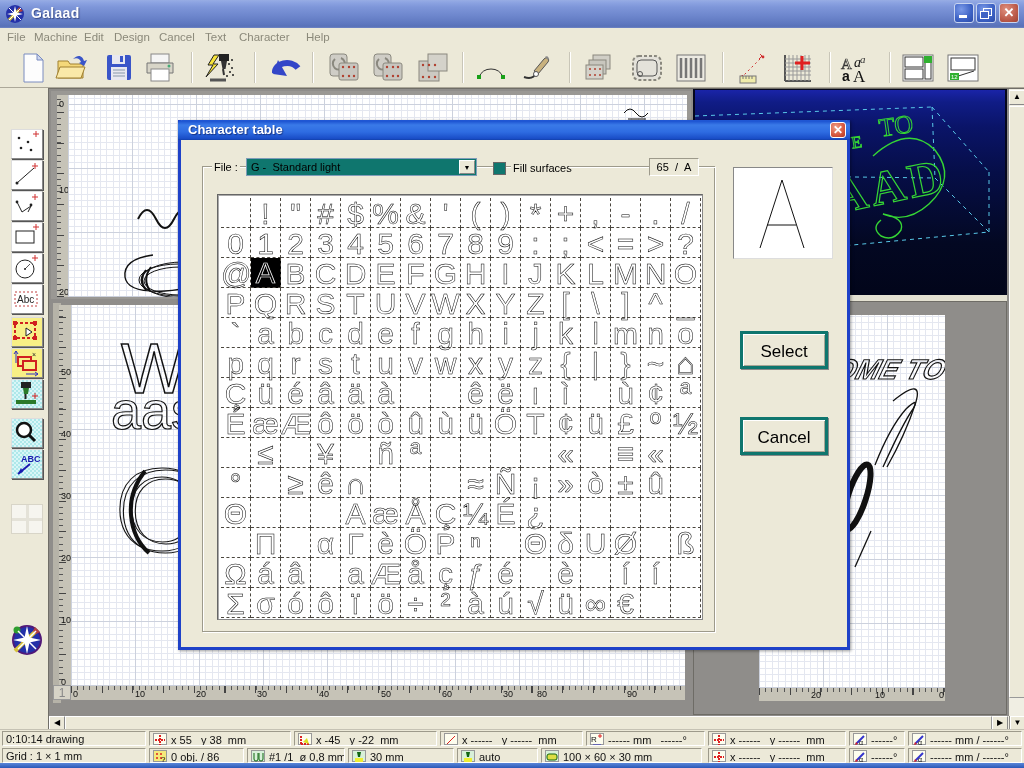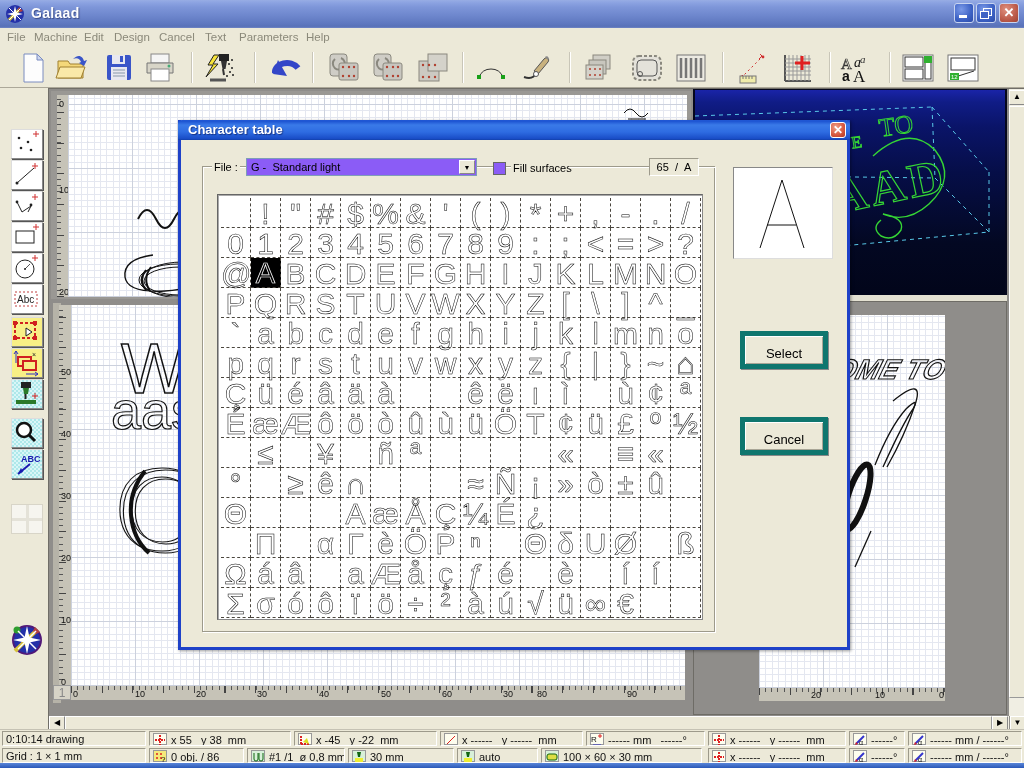--- a/index.html
+++ b/index.html
@@ -63,24 +63,24 @@
 #dlg{left:178px;top:120px;width:672px;height:530px;background:#ece9d8;
  border:3px solid #1e41c8;border-top:none;box-shadow:1px 1px 3px rgba(0,0,0,.4)}
 #dlgtitle{position:absolute;left:-3px;top:0px;width:672px;height:20px;
  background:linear-gradient(180deg,#2860d8 0%,#1a50d0 4%,#3a7ae8 25%,#2e6ce2 60%,#1a4ec8 92%,#1240aa 100%);
  border-radius:4px 4px 0 0}
 #dlgtitle .cap{color:#fff;font-weight:bold;font-size:13px;position:absolute;left:10px;top:2px;
  text-shadow:1px 1px 1px rgba(0,0,50,.5)}
 #dx{position:absolute;right:4px;top:2px;width:16px;height:16px;border-radius:3px;
  border:1px solid #fff;background:radial-gradient(circle at 35% 30%,#f0a088,#d6573e 60%,#b03a24);
  color:#fff;font-size:12px;font-weight:bold;text-align:center;line-height:14px}
-.fld{position:absolute;background:#8b5cf6;border:1px solid #7f9db9;font-size:11px}
+.fld{position:absolute;background:#0f766e;border:1px solid #7f9db9;font-size:11px}
 .etch{position:absolute;border-top:1px solid #9d9a8b;border-bottom:1px solid #fff}
-.btn{position:absolute;background:#ece9d8;text-align:center;font-size:13px;color:#000;
- border:5px solid #0f766e;box-shadow:inset 1px 1px 0 #fff, inset -1px -1px 0 #a8a596, 1px 1px 0 #888}
+.btn{position:absolute;background:#ece9d8;text-align:center;font-size:17px;color:#000;
+ border:3px solid #0f766e;box-shadow:inset 1px 1px 0 #fff, inset -1px -1px 0 #a8a596, 1px 1px 0 #888}
 
 #gridwrap{position:absolute;left:36px;top:74px;width:486px;height:426px;
  border:1px solid #888;border-top-color:#666;border-left-color:#666;
  box-shadow:inset 1px 1px 0 #aaa;background:#fff;padding:2px}
 #grid{position:absolute;left:3px;top:3px;width:480px;height:420px;background:#fff}
 .cell{position:absolute;width:30px;height:30px;
  border-right:1px dashed #4a463e;border-bottom:1px dashed #4a463e;
  text-align:center;font-size:30px;line-height:31px;
  color:transparent;-webkit-text-stroke:0.5px #000;overflow:visible}
 .cell.sel{background:#000;-webkit-text-stroke:0.7px #fff;font-size:29px;line-height:30px}
@@ -103,21 +103,21 @@
     </div>
 <div class="tbtn" id="bclose" style="line-height:18px;font-size:13px;font-weight:bold">✕</div>
 </div>
 <div id="menu" class="abs">
 <span style="left:7px">File</span>
 <span style="left:34px">Machine</span>
 <span style="left:84px">Edit</span>
 <span style="left:114px">Design</span>
 <span style="left:159px">Cancel</span>
 <span style="left:205px">Text</span>
-<span style="left:239px">Parameters</span>
+<span style="left:239px">Character</span>
 <span style="left:306px">Help</span>
 </div>
 <div id="tools" class="abs">
 <div class="sep" style="left:191px"></div>
 <div class="sep" style="left:254px"></div>
 <div class="sep" style="left:312px"></div>
 <div class="sep" style="left:462px"></div>
 <div class="sep" style="left:569px"></div>
 <div class="sep" style="left:722px"></div>
 <div class="sep" style="left:829px"></div>

